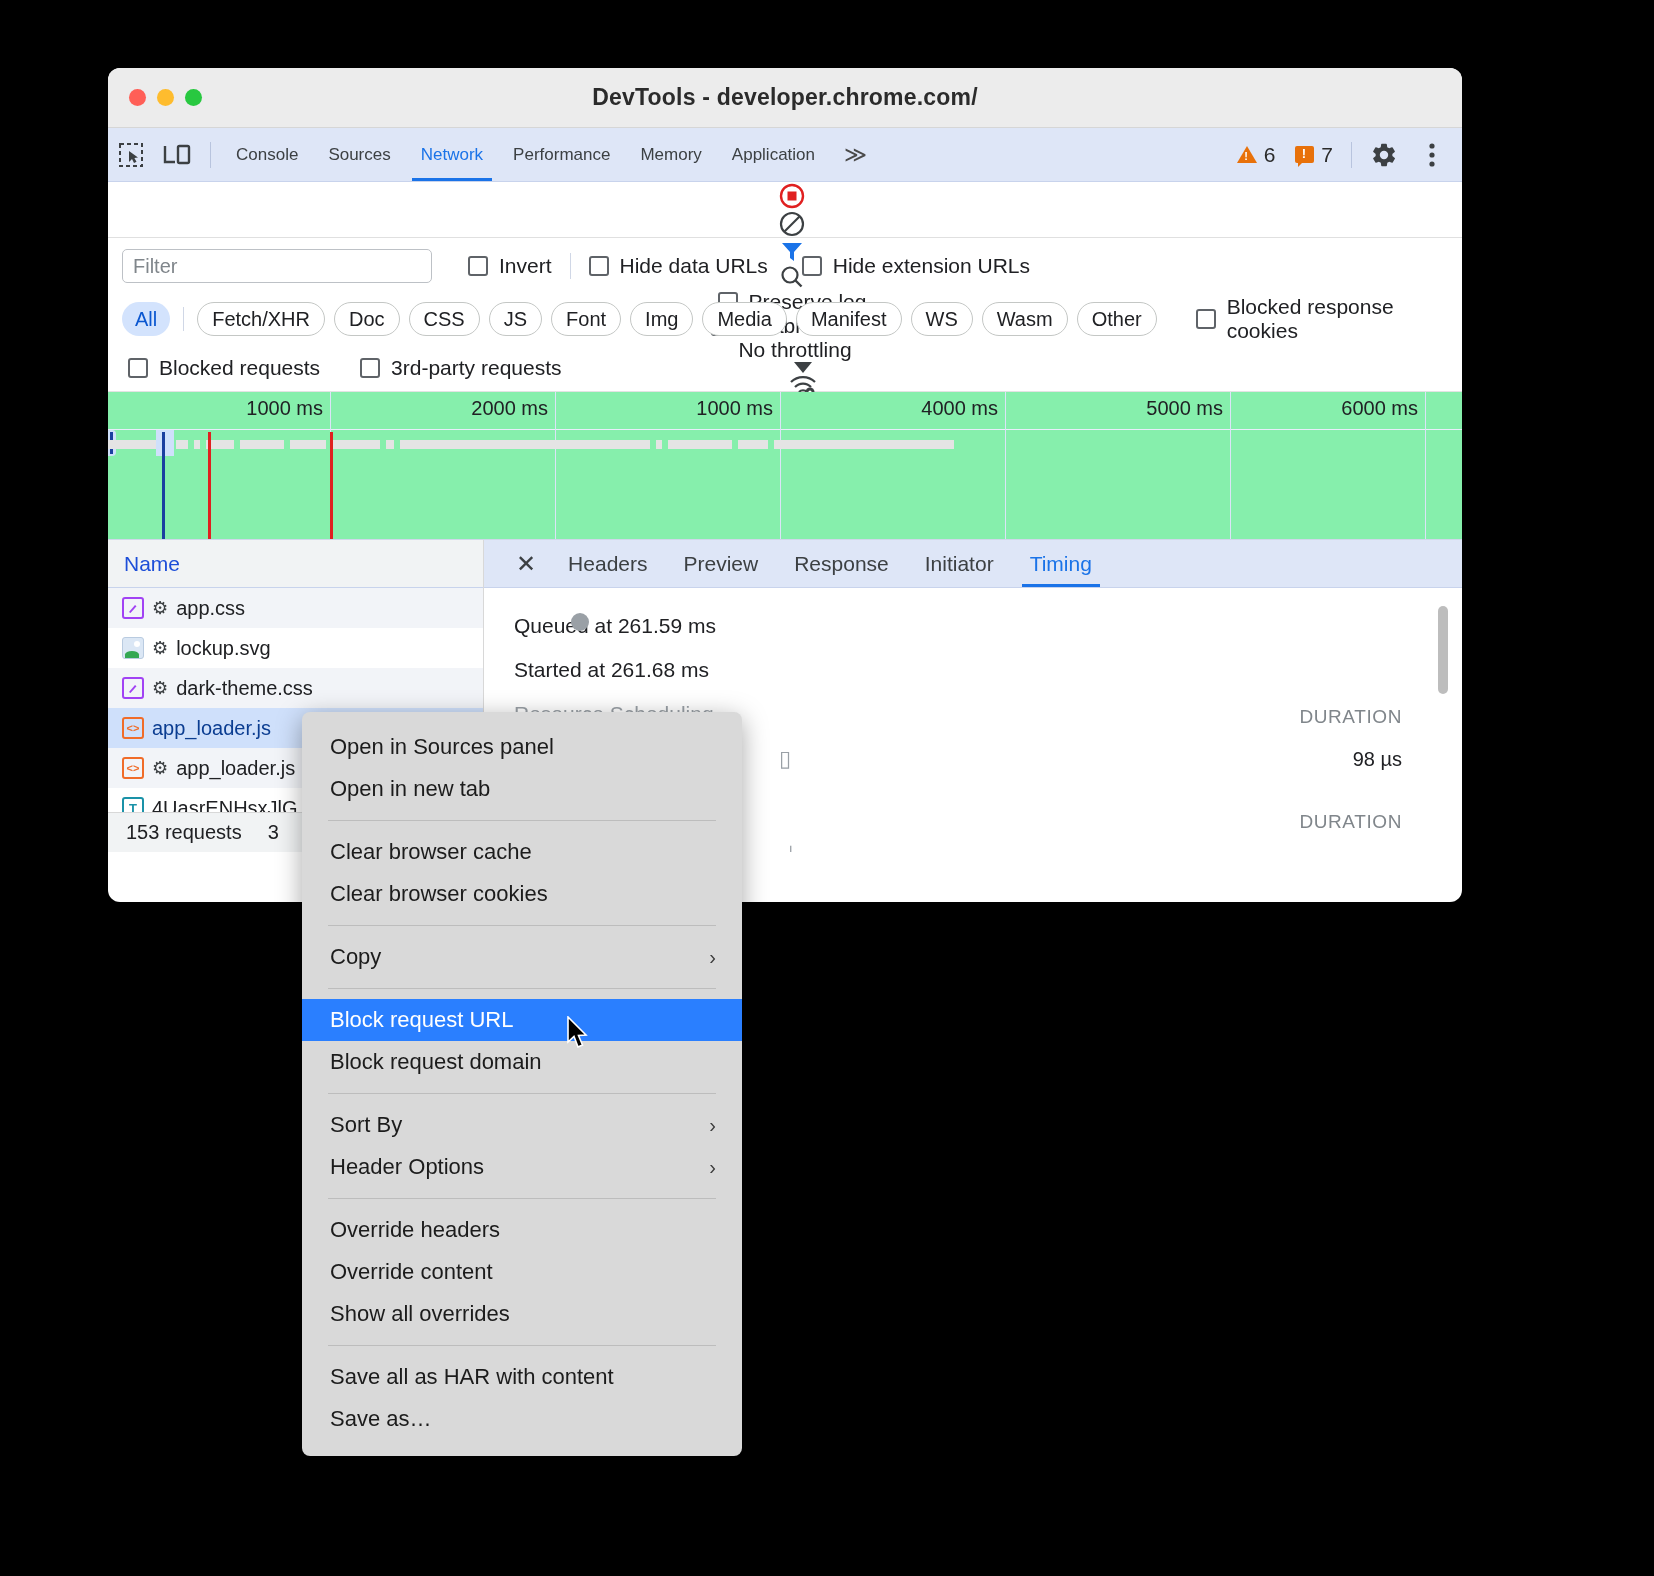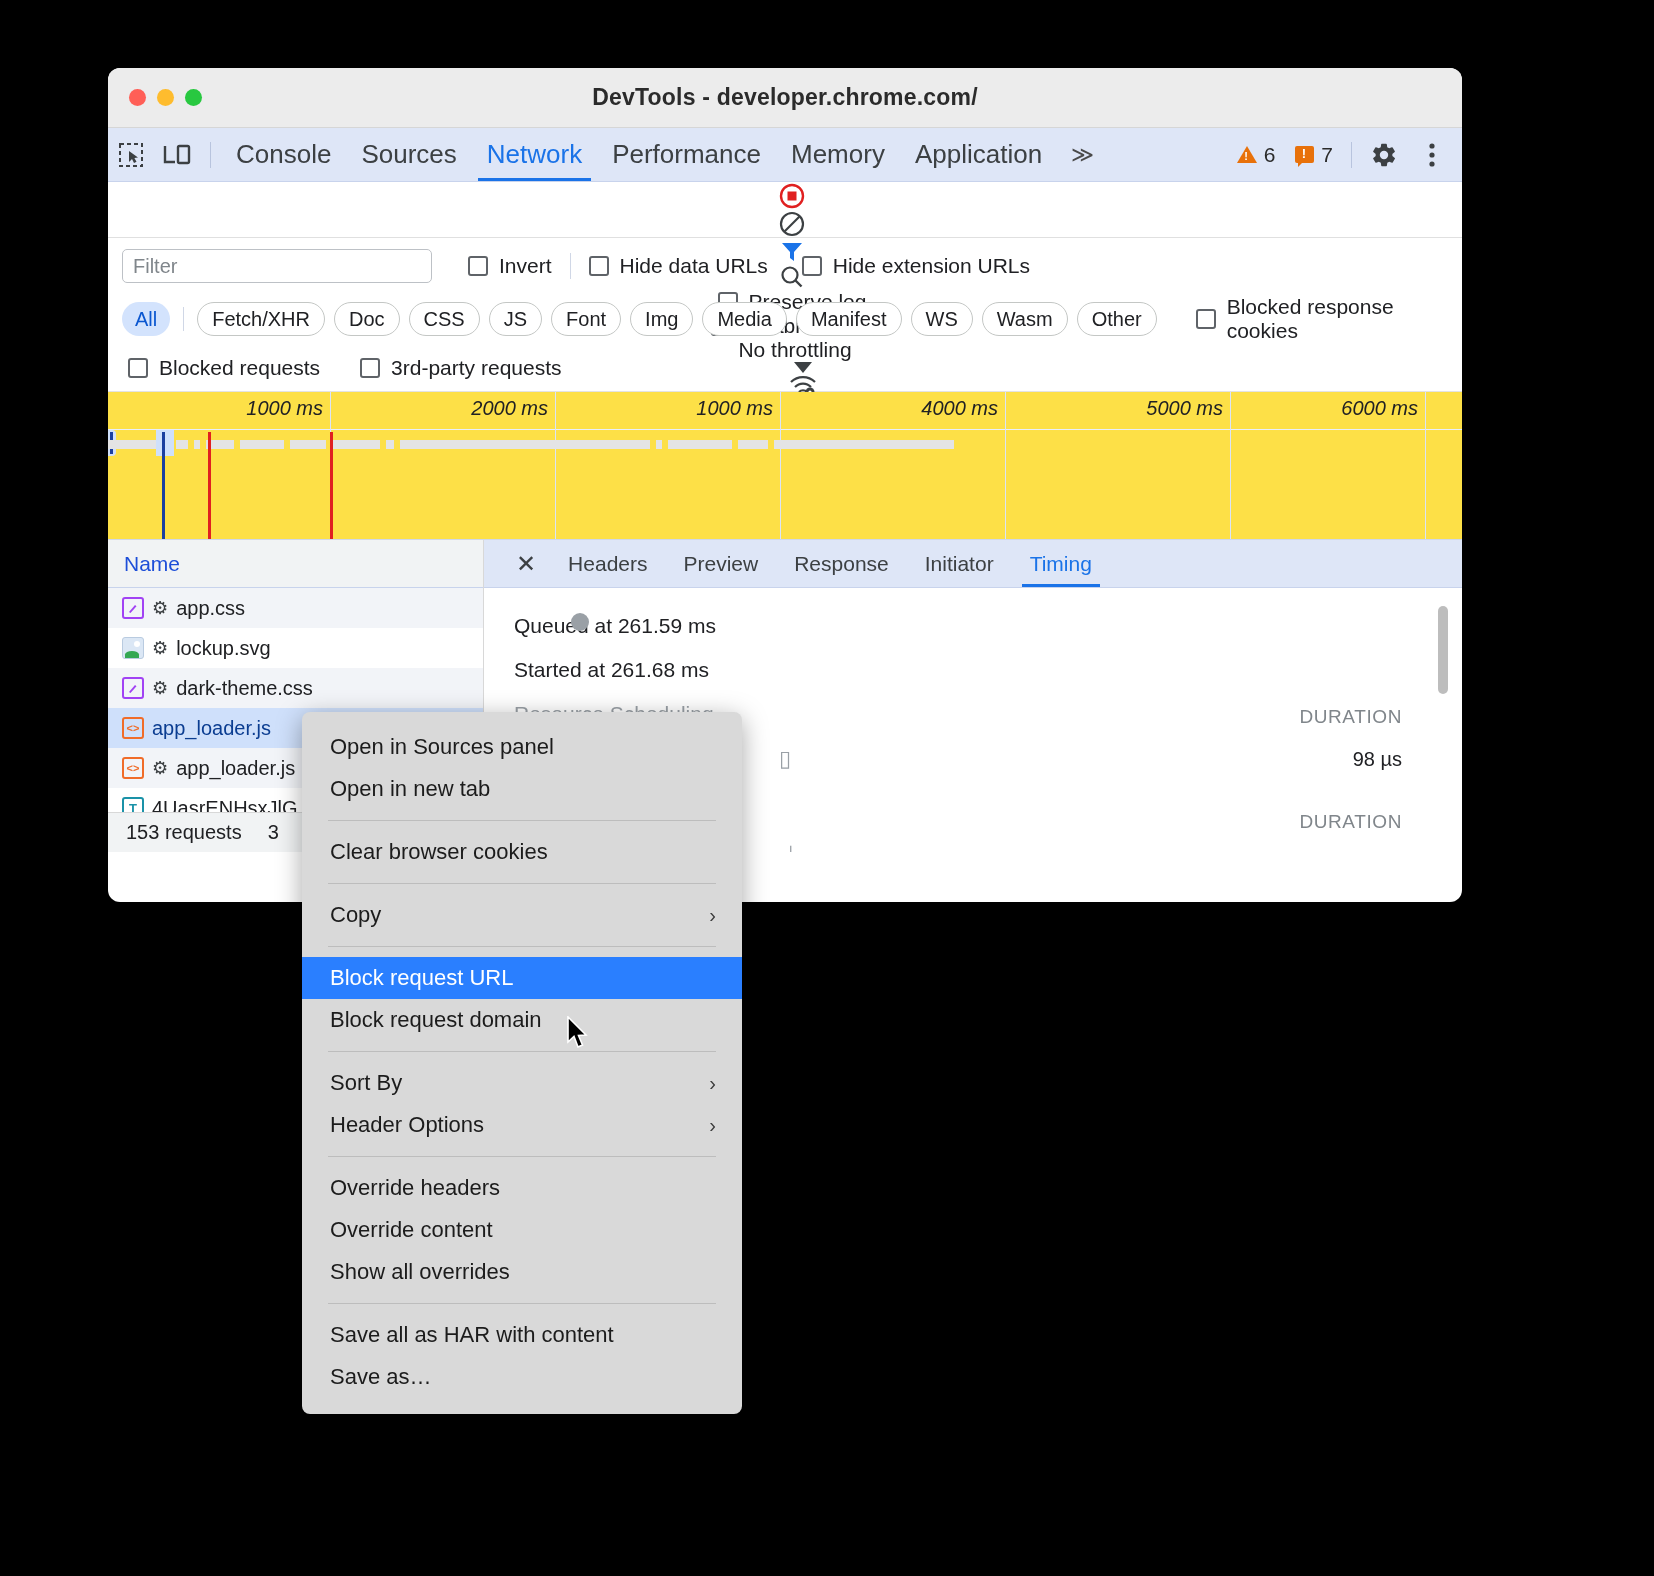--- a/index.html
+++ b/index.html
@@ -44,21 +44,21 @@
   .maintabs {
     height: 54px;
     background: #dee6f7;
     display: flex; align-items: center;
     border-bottom: 1px solid #c8d3ec;
     position: relative;
   }
   .mt-icon { width: 46px; height: 100%; display: flex; align-items: center; justify-content: center; cursor: pointer; }
   .mt-sep { width: 1px; height: 26px; background: #b8c4de; margin: 0 10px; }
   .tab {
-    font-size: 26px; color: #3c4043;
+    font-size: 17px; color: #3c4043;
     padding: 0 15px; height: 100%;
     display: flex; align-items: center;
     cursor: pointer; position: relative;
   }
   .tab.active { color: #1a73e8; }
   .tab.active::after {
     content: ""; position: absolute; left: 6px; right: 6px; bottom: 0;
     height: 3px; background: #1a73e8;
   }
   .chev { font-size: 22px; color: #4a4a4a; padding: 0 14px; cursor: pointer; letter-spacing: -3px; }
@@ -105,21 +105,21 @@
     display: flex; align-items: center; justify-content: center;
     font-size: 20px; color: #202124; cursor: pointer; white-space: nowrap;
   }
   .pill.all { border: none; background: #d3e3fd; color: #0b57d0; padding: 0 13px; }
   .pill-sep { width:1px; height:24px; background:#d0d7e6; margin: 0 4px;}
 
   
   .blockedrow { height: 48px; display:flex; align-items:center; padding-left:14px; gap:28px; background:#fff; border-bottom:1px solid #e3e3e3;}
 
   
-  .overview { height: 148px; position: relative; background: #fde047; border-bottom: 1px solid #cfd8ea; font-style: italic;}
+  .overview { height: 148px; position: relative; background: #86efac; border-bottom: 1px solid #cfd8ea;}
   .ov-ruler { height: 38px; position: relative; border-bottom: 1px solid #e8eefb;}
   .ov-tick { position: absolute; top: 0; bottom: -110px; width: 1px; background: #dbe4f7; }
   .ov-tick span { position: absolute; right: 8px; top: 5px; font-size: 20px; color: #202124; white-space: nowrap; }
   .ov-band { position:absolute; left:0; right:0; top:48px; height:9px; }
   .ov-seg { position:absolute; top:0; height:9px; background:#e4e4e4;}
   .ov-vline { position:absolute; top:40px; bottom:0; width:3px; }
   .ov-sel { position:absolute; top:38px; height:26px; background:#cfe0fb; }
   .ov-left-handle { position:absolute; left:0; top:38px; width:8px; height:26px; background:#cfe0fb; border-radius:0 4px 4px 0;}
   .ov-left-tick { position:absolute; left:2px; top:40px; width:3px; height:22px; background:#1a3fa0;}
 
@@ -486,20 +486,21 @@
     </div>
   </div>
 
   <div class="drag-dot"></div>
 </div>
 
 <div id="ctxmenu">
   <div class="ctx-item">Open in Sources panel</div>
   <div class="ctx-item">Open in new tab</div>
   <div class="ctx-sep"></div>
+  <div class="ctx-item">Clear browser cache</div>
   <div class="ctx-item">Clear browser cookies</div>
   <div class="ctx-sep"></div>
   <div class="ctx-item">
     <span>Copy</span>
     <span class="ctx-arrow">›</span>
   </div>
   <div class="ctx-sep"></div>
   <div class="ctx-item highlight">Block request URL</div>
   <div class="ctx-item">Block request domain</div>
   <div class="ctx-sep"></div>

